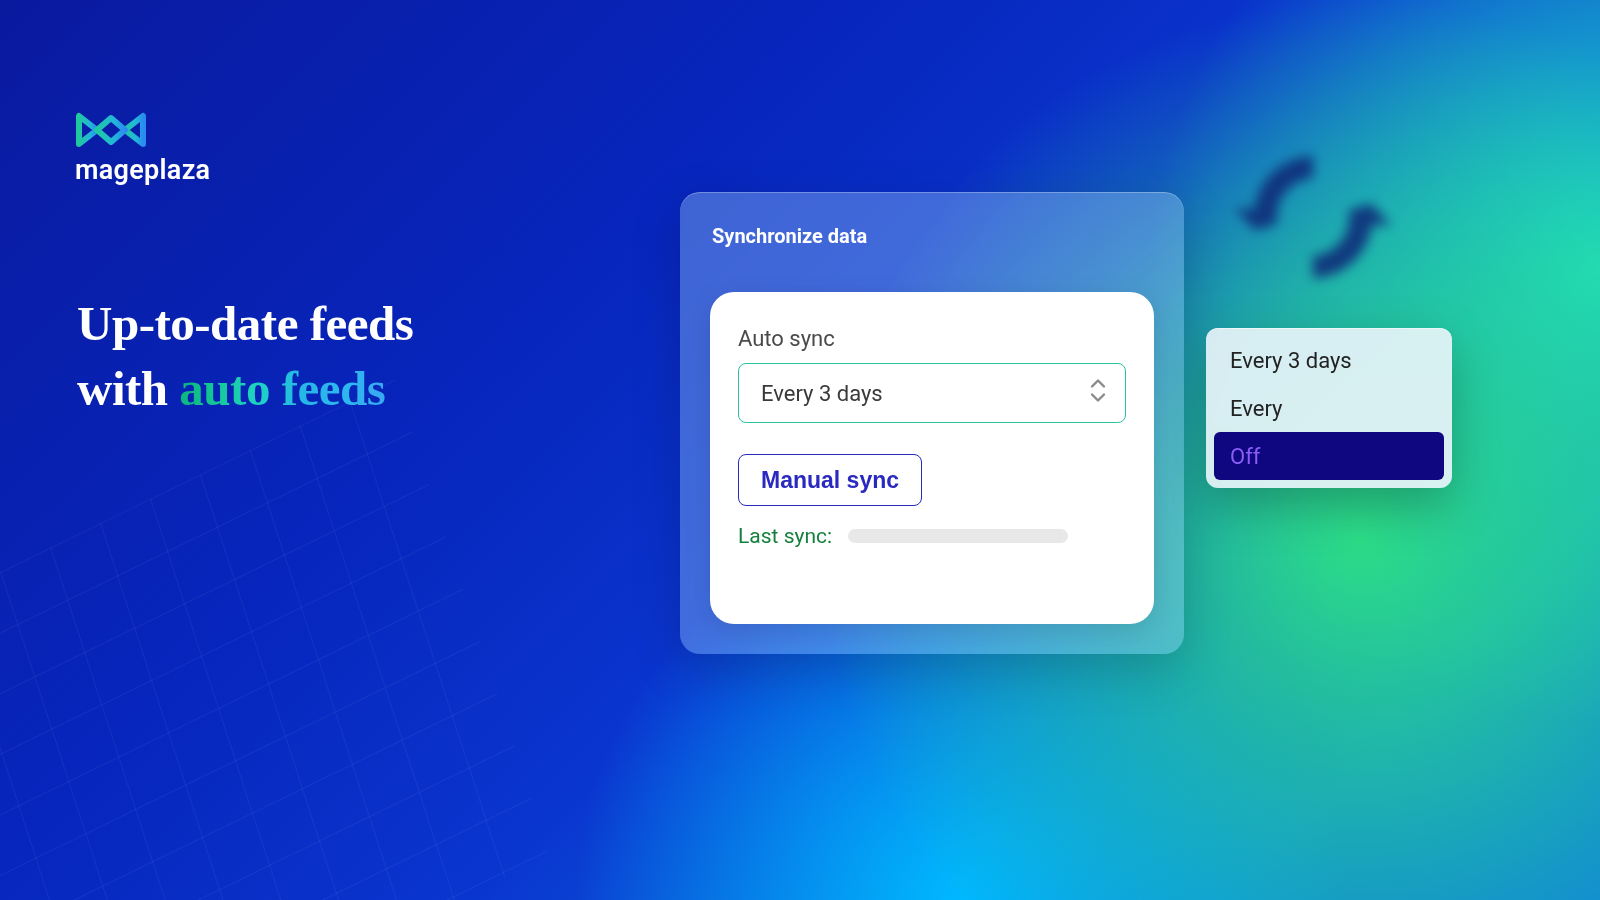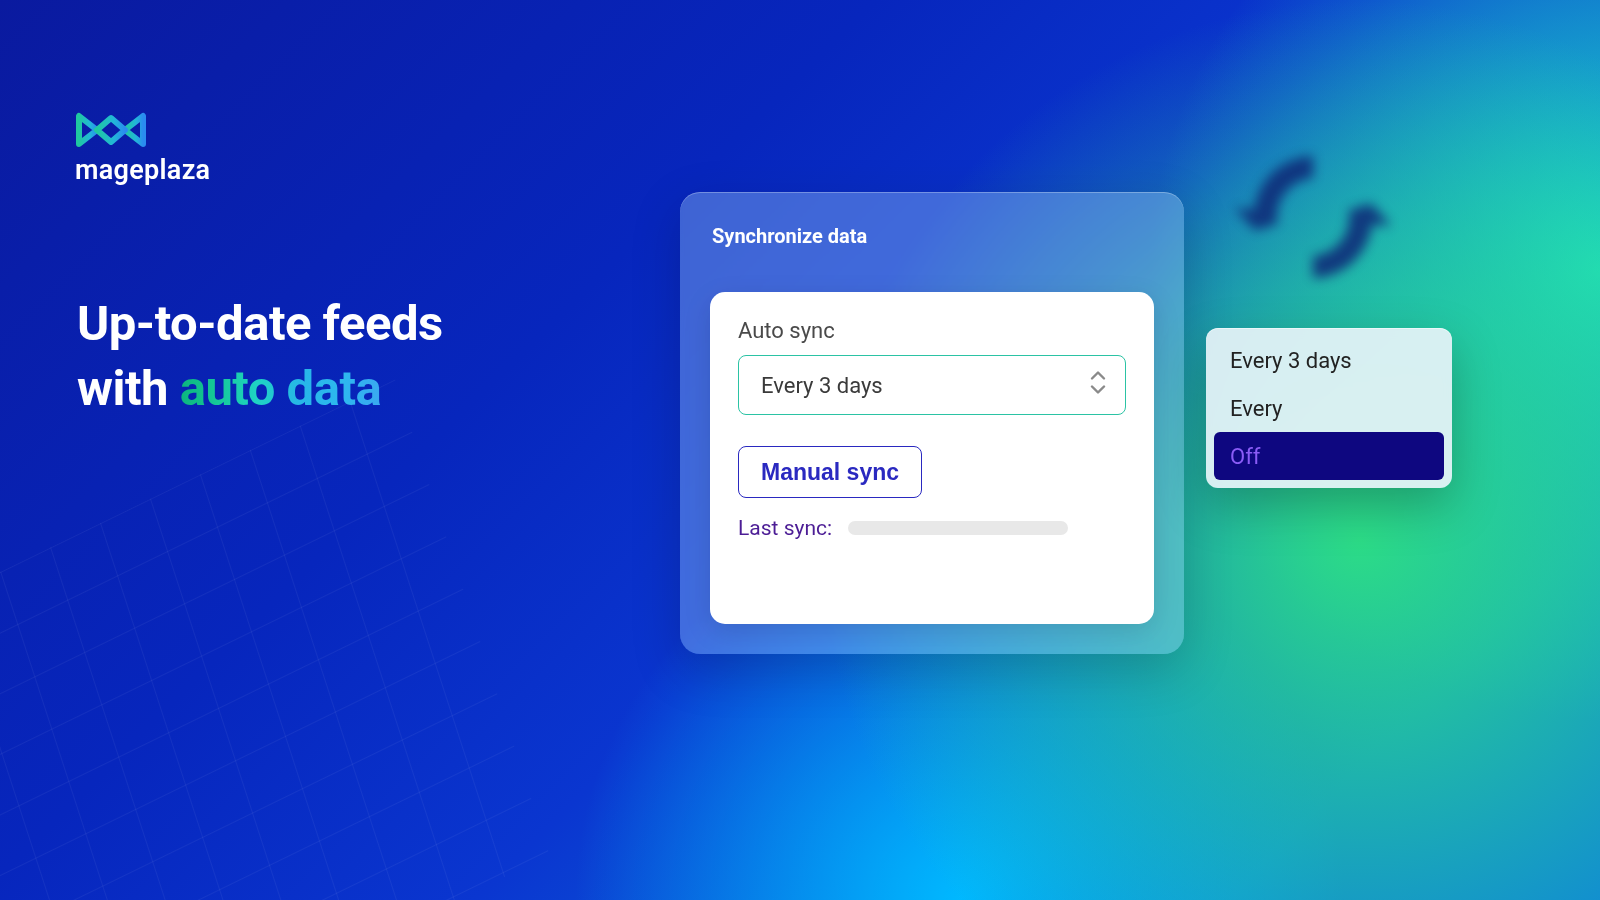--- a/index.html
+++ b/index.html
@@ -18,53 +18,53 @@
     transform:rotate(-18deg) skewY(-8deg);
     background-image:
       linear-gradient(rgba(255,255,255,0.05) 1px,transparent 1px),
       linear-gradient(90deg,rgba(255,255,255,0.05) 1px,transparent 1px);
     background-size:55px 55px;
     pointer-events:none;
   }
   .logo { position:absolute; left:75px; top:108px; }
   .logo-mark { display:block; }
   .logo-text { color:#fff; font-size:27px; font-weight:600; letter-spacing:0.3px; margin-top:2px; }
-  .headline { position:absolute; left:77px; top:292px; color:#fff; font-size:49px; font-weight:700; line-height:1.32; letter-spacing:-0.5px; }
+  .headline { position:absolute; left:77px; top:292px; color:#fff; font-size:49px; font-weight:700; line-height:1.32; letter-spacing:-0.5px;font-family:Liberation Serif, serif; }
   .grad-text {
     background:linear-gradient(90deg,#0cb57e 0%,#15c898 18%,#1fd3c3 38%,#27b6e8 60%,#2eb7ef 82%,#3aa8f1 100%);
     -webkit-background-clip:text; background-clip:text; color:transparent;
   }
   
   .sync-icon { position:absolute; right:202px; top:132px; width:170px; height:170px; filter:blur(6px); opacity:0.88; }
   
   .card {
     position:absolute; left:680px; top:192px; width:504px; height:462px;
     background:rgba(170,214,255,0.35); border-radius:20px;
     backdrop-filter:blur(2px);
     box-shadow:0 16px 50px rgba(0,0,0,.18), inset 0 1px 0 rgba(255,255,255,0.28);
   }
   .card-title { color:#fff; font-size:20px; font-weight:700; padding:32px 32px 0 32px; }
   .panel {
     position:absolute; left:30px; right:30px; top:100px; bottom:30px;
-    background:#fff; border-radius:15px; padding:26px 28px 22px 28px;
+    background:#fff; border-radius:24px; padding:34px 28px 22px 28px;
     box-shadow:0 8px 28px rgba(0,0,0,.12);
   }
   .label { color:#4a4a4a; font-size:22px; font-weight:400; margin-bottom:12px; }
   .select {
     position:relative; width:100%; height:60px; border:1.5px solid #2bc3a4; border-radius:8px;
     display:flex; align-items:center; padding:0 22px; color:#3a3a3a; font-size:22px; cursor:pointer;
   }
   .select-chevrons { position:absolute; right:18px; top:50%; transform:translateY(-50%); color:#8a8a8a; }
   .manual-btn {
     margin-top:31px; display:inline-flex; align-items:center; height:52px; padding:0 22px;
     border:1.5px solid #2a29c0; border-radius:8px; color:#2a29c0; font-size:23px; font-weight:600;
     background:#fff; cursor:pointer;
   }
   .last-row { margin-top:18px; display:flex; align-items:center; gap:16px; }
-  .last-label { color:#4c1d95; font-size:21px; }
+  .last-label { color:#15803d; font-size:21px; }
   .skel { flex:0 0 auto; width:220px; height:14px; border-radius:7px; background:#e8e8e8; }
   
   .pop {
     position:absolute; left:1206px; top:328px; width:246px;
     background:rgba(231,243,248,0.92); border-radius:12px; padding:8px;
     box-shadow:0 18px 48px rgba(0,0,0,.25), inset 0 1px 0 rgba(255,255,255,0.5);
     backdrop-filter:blur(4px);
   }
   .opt { height:48px; display:flex; align-items:center; padding:0 16px; border-radius:6px; font-size:22px; color:#222; cursor:pointer; }
   .opt.selected { background:#0e0780; color:#8b5cf6; }
@@ -89,21 +89,21 @@
         <path d="M68 8 L68 36 L50 22 Z"></path>
         <path d="M22 22 L36 10 L50 22 L36 34 Z"></path>
       </g>
     </svg>
     <div class="logo-text">mageplaza</div>
   </div>
 
   <div class="headline">
     <div>Up-to-date feeds</div>
     <div>
-      <span>with </span><span class="grad-text">auto data</span>
+      <span>with </span><span class="grad-text">auto feeds</span>
     </div>
   </div>
 
   <svg class="sync-icon" viewBox="0 0 100 100">
     <g fill="#0f2a78">
       <path d="M50 14 A36 36 0 0 0 16 58 l13 -4 A23 23 0 0 1 50 27 Z"></path>
       <path d="M50 86 A36 36 0 0 0 84 42 l-13 4 A23 23 0 0 1 50 73 Z"></path>
       <path d="M84 42 L96 55 L73 54 Z"></path>
       <path d="M16 58 L4 45 L27 46 Z"></path>
     </g>

